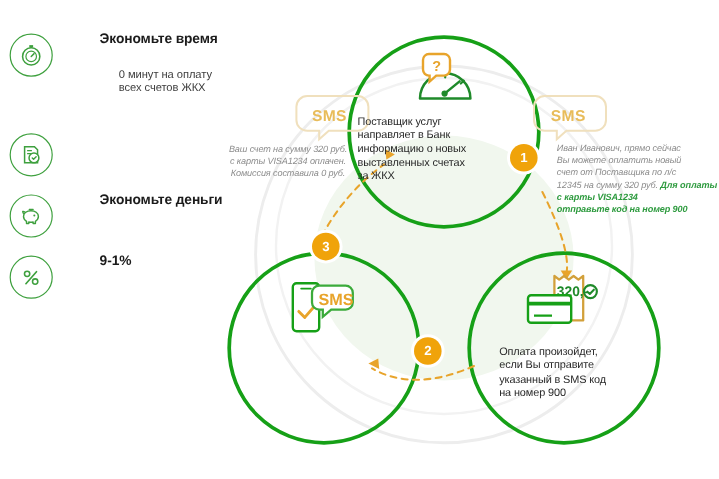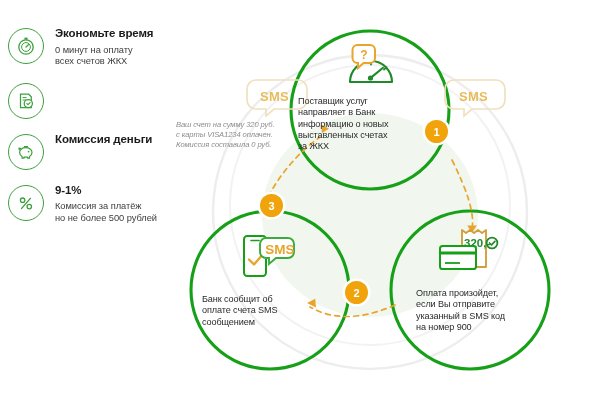--- a/index.html
+++ b/index.html
@@ -7,35 +7,35 @@
     width:599px;height:399px;
     background:#ffffff;
     font-family:"Liberation Sans", sans-serif;
     overflow:hidden;
     position:relative;
   }
   .stage{position:absolute;inset:0;}
 
   
   .features{position:absolute;left:0;top:26px;width:196px;}
-  .feature{display:flex;align-items:flex-start;margin-bottom:13px;padding-left:8px;}
+  .feature{display:flex;align-items:flex-start;margin-bottom:13px;padding-left:8px;gap:28px;}
   .feat-icon{
     width:34px;height:34px;flex:0 0 34px;border-radius:50%;
     border:1.6px solid #3ea03e;
     display:flex;align-items:center;justify-content:center;
     margin-right:11px;margin-top:2px;
   }
   .feat-icon svg{display:block;}
   .feat-text{padding-top:1px;}
   .feat-title{
     font-size:11.5px;font-weight:bold;color:#1b1b1b;
     line-height:13.5px;margin:0 0 4px 0;letter-spacing:-0.1px;
   }
   .feat-desc{
-    font-size:9.3px;color:#3d3d3d;line-height:11.6px;margin:0;
+    font-size:9.3px;color:#3d3d3d;line-height:11.6px;margin:16px;
     letter-spacing:-0.05px;
   }
 
   
   .diagram{position:absolute;left:180px;top:0;width:419px;height:399px;}
   .diagram svg.base{position:absolute;left:0;top:0;}
   .node-label{
     position:absolute;text-align:left;color:#2a2a2a;
     font-size:9.1px;line-height:11.3px;letter-spacing:-0.1px;
   }
@@ -95,35 +95,34 @@
     <div class="feature">
       <span class="feat-icon">
         <svg width="22" height="22" viewBox="0 0 22 22">
           <path d="M4.6 11.4c0-2.9 2.9-4.8 6.2-4.8 3.3 0 6.2 1.9 6.2 4.8 0 1.7-1 3.1-2.5 4v1.8h-1.9v-1.2a8.7 8.7 0 0 1-3.6 0v1.2H7.1V15.4C5.6 14.5 4.6 13.1 4.6 11.4z" fill="none" stroke="#3ea03e" stroke-width="1.2" stroke-linejoin="round"></path>
           <circle cx="13.6" cy="10.6" r="0.85" fill="#3ea03e"></circle>
           <path d="M5.2 9.2c-.9-.3-1.4-1.1-1.3-2 .9-.2 1.8.2 2.2 1" fill="none" stroke="#3ea03e" stroke-width="1.1"></path>
           <line x1="9.4" y1="5.6" x2="12.6" y2="5.6" stroke="#3ea03e" stroke-width="1.1" stroke-linecap="round"></line>
         </svg>
       </span>
       <div class="feat-text">
-        <p class="feat-title">Комиссия деньги</p>
+        <p class="feat-title">Экономьте деньги</p>
       </div>
     </div>
 
     <div class="feature">
       <span class="feat-icon">
         <svg width="22" height="22" viewBox="0 0 22 22">
           <circle cx="7.6" cy="8.2" r="2.2" fill="none" stroke="#3ea03e" stroke-width="1.3"></circle>
           <circle cx="14.3" cy="14.6" r="2.2" fill="none" stroke="#3ea03e" stroke-width="1.3"></circle>
           <line x1="15.4" y1="6.4" x2="6.6" y2="16.4" stroke="#3ea03e" stroke-width="1.4" stroke-linecap="round"></line>
         </svg>
       </span>
       <div class="feat-text">
         <p class="feat-title">9-1%</p>
-        <p class="feat-desc">Комиссия за платёж<br>но не более 500 рублей</p>
       </div>
     </div>
 
   </div>
 
   <div class="diagram">
 
     <svg class="base" width="419" height="399" viewBox="0 0 419 399">
 
       <ellipse cx="190" cy="215" rx="108" ry="102" fill="#f1f7ee"></ellipse>
@@ -179,26 +178,29 @@
       </g>
       <g fill="none" stroke="#f0e0bd" stroke-width="1.7">
         <path d="M274 80 h42 a9 9 0 0 1 9 9 v11 a9 9 0 0 1 -9 9 h-24 l-8 7 v-7 h-10 a9 9 0 0 1 -9 -9 v-11 a9 9 0 0 1 9 -9 z"></path>
       </g>
     </svg>
 
     <div class="node-label" style="left:118px;top:96px;width:144px;">Поставщик услуг<br>направляет в Банк<br>информацию о новых<br>выставленных счетах<br>за ЖКХ</div>
 
     <div class="node-label" style="left:236px;top:288px;width:146px;">Оплата произойдет,<br>если Вы отправите<br>указанный в SMS код<br>на номер 900</div>
 
-    <div class="node-label" style="left:22px;top:294px;width:138px;">Банк сообщит об<br>оплате счета SMS<br>сообщением</div>
 
     <div class="badge" style="left:245px;top:120px;">1</div>
     <div class="badge" style="left:165px;top:281px;">2</div>
     <div class="badge" style="left:80px;top:194px;">3</div>
 
     <div class="sms-bubble" style="left:80px;top:89px;">SMS</div>
     <div class="sms-bubble" style="left:279px;top:89px;">SMS</div>
 
-    <div class="note" style="left:-4px;top:120px;width:128px;text-align:left;">Ваш счет на сумму 320 руб.<br>с карты VISA1234 оплачен.<br>Комиссия составила 0 руб.</div>
-
+    <div class="note" style="left:-4px;top:120px;width:128px;text-align:center;">Ваш счет на сумму 320 руб.<br>с карты VISA1234 оплачен.<br>Комиссия составила 0 руб.</div>
+
+    <div class="note" style="left:284px;top:119px;width:134px;">
+      <span>Иван Иванович, прямо сейчас<br>Вы можете оплатить новый<br>счет от Поставщика по л/с<br>12345 на сумму 320 руб.</span>
+      <span class="hl">Для оплаты с карты VISA1234<br>отправьте код на номер 900</span>
+    </div>
 
   </div>
 </div>
 
 </body></html>

